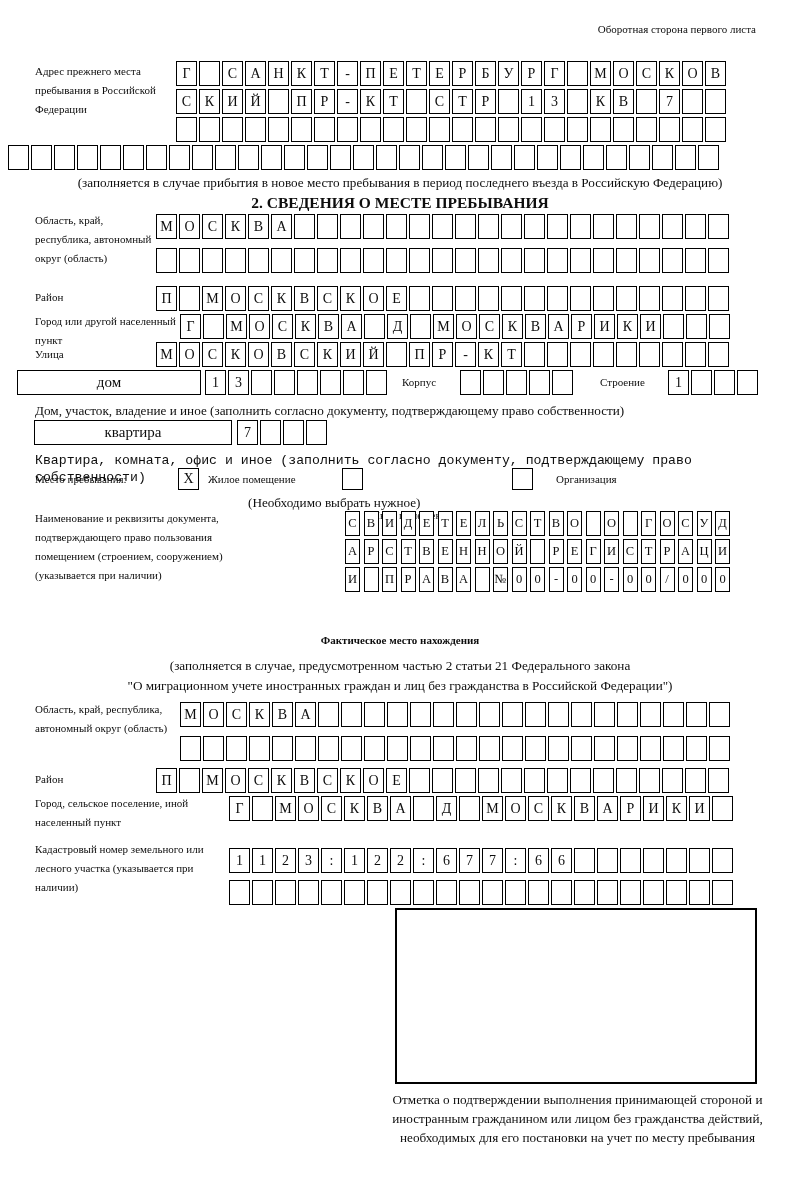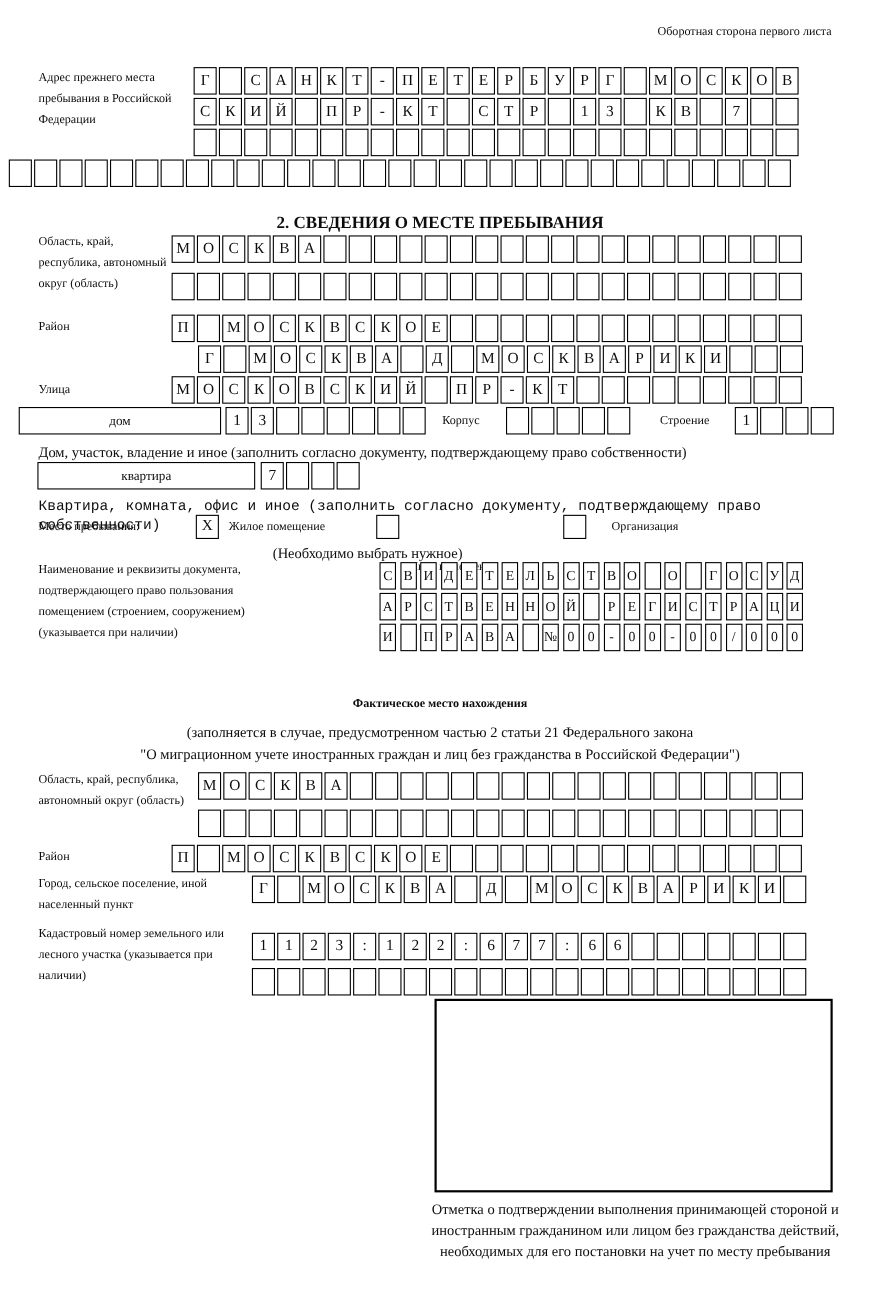--- a/index.html
+++ b/index.html
@@ -9,21 +9,21 @@
   .lbl{font-size:11px;line-height:19px;}
   .note{font-size:13.2px;line-height:17px;}
   .bold{font-weight:bold;}
   .ctr{left:0;width:800px;text-align:center;}
   .cellrow{display:flex;gap:2px;}
   .cell{flex:0 0 auto;width:19px;height:23px;border:1.5px solid #000;
         text-align:center;font-size:14px;line-height:23px;background:#fff;}
   .cellrow.sm{gap:3.5px;}
   .sm .cell{width:13px;font-size:12.5px;}
   .wbox{border:1.5px solid #000;height:23px;display:flex;align-items:center;
-        justify-content:center;font-size:12px;background:#fff;}
+        justify-content:center;font-size:15px;background:#fff;}
   .chk{width:19px;height:20px;border:1.5px solid #000;text-align:center;
        font-size:14px;line-height:20px;background:#fff;}
   .markbox{border:2px solid #000;background:#fff;}
 </style>
 </head>
 <body>
 
 <div id="page">
 
   <div class="abs lbl" style="top:20px;left:0;width:756px;text-align:right;">Оборотная сторона первого листа</div>
@@ -133,20 +133,21 @@
       <span class="cell"></span>
       <span class="cell"></span>
       <span class="cell"></span>
       <span class="cell"></span>
       <span class="cell"></span>
       <span class="cell"></span>
       <span class="cell"></span>
       <span class="cell"></span>
       <span class="cell"></span>
     </div>
+  <div class="abs note ctr" style="top:174px;">(заполняется в случае прибытия в новое место пребывания в период последнего въезда в Российскую Федерацию)</div>
 
   <div class="abs lbl bold ctr" style="top:193px;font-size:15.5px;">2. СВЕДЕНИЯ О МЕСТЕ ПРЕБЫВАНИЯ</div>
 
   <div class="abs lbl" style="top:211px;left:35px;width:120px;">Область, край, республика, автономный округ (область)</div>
   <div class="abs cellrow" style="top:214px;left:156px;">
       <span class="cell">М</span>
       <span class="cell">О</span>
       <span class="cell">С</span>
       <span class="cell">К</span>
       <span class="cell">В</span>
@@ -221,20 +222,21 @@
       <span class="cell"></span>
       <span class="cell"></span>
       <span class="cell"></span>
       <span class="cell"></span>
       <span class="cell"></span>
       <span class="cell"></span>
       <span class="cell"></span>
       <span class="cell"></span>
     </div>
 
+  <div class="abs lbl" style="top:312px;left:35px;width:150px;">Город или другой населенный пункт</div>
   <div class="abs cellrow" style="top:314px;left:180px;">
       <span class="cell">Г</span>
       <span class="cell"></span>
       <span class="cell">М</span>
       <span class="cell">О</span>
       <span class="cell">С</span>
       <span class="cell">К</span>
       <span class="cell">В</span>
       <span class="cell">А</span>
       <span class="cell"></span>

